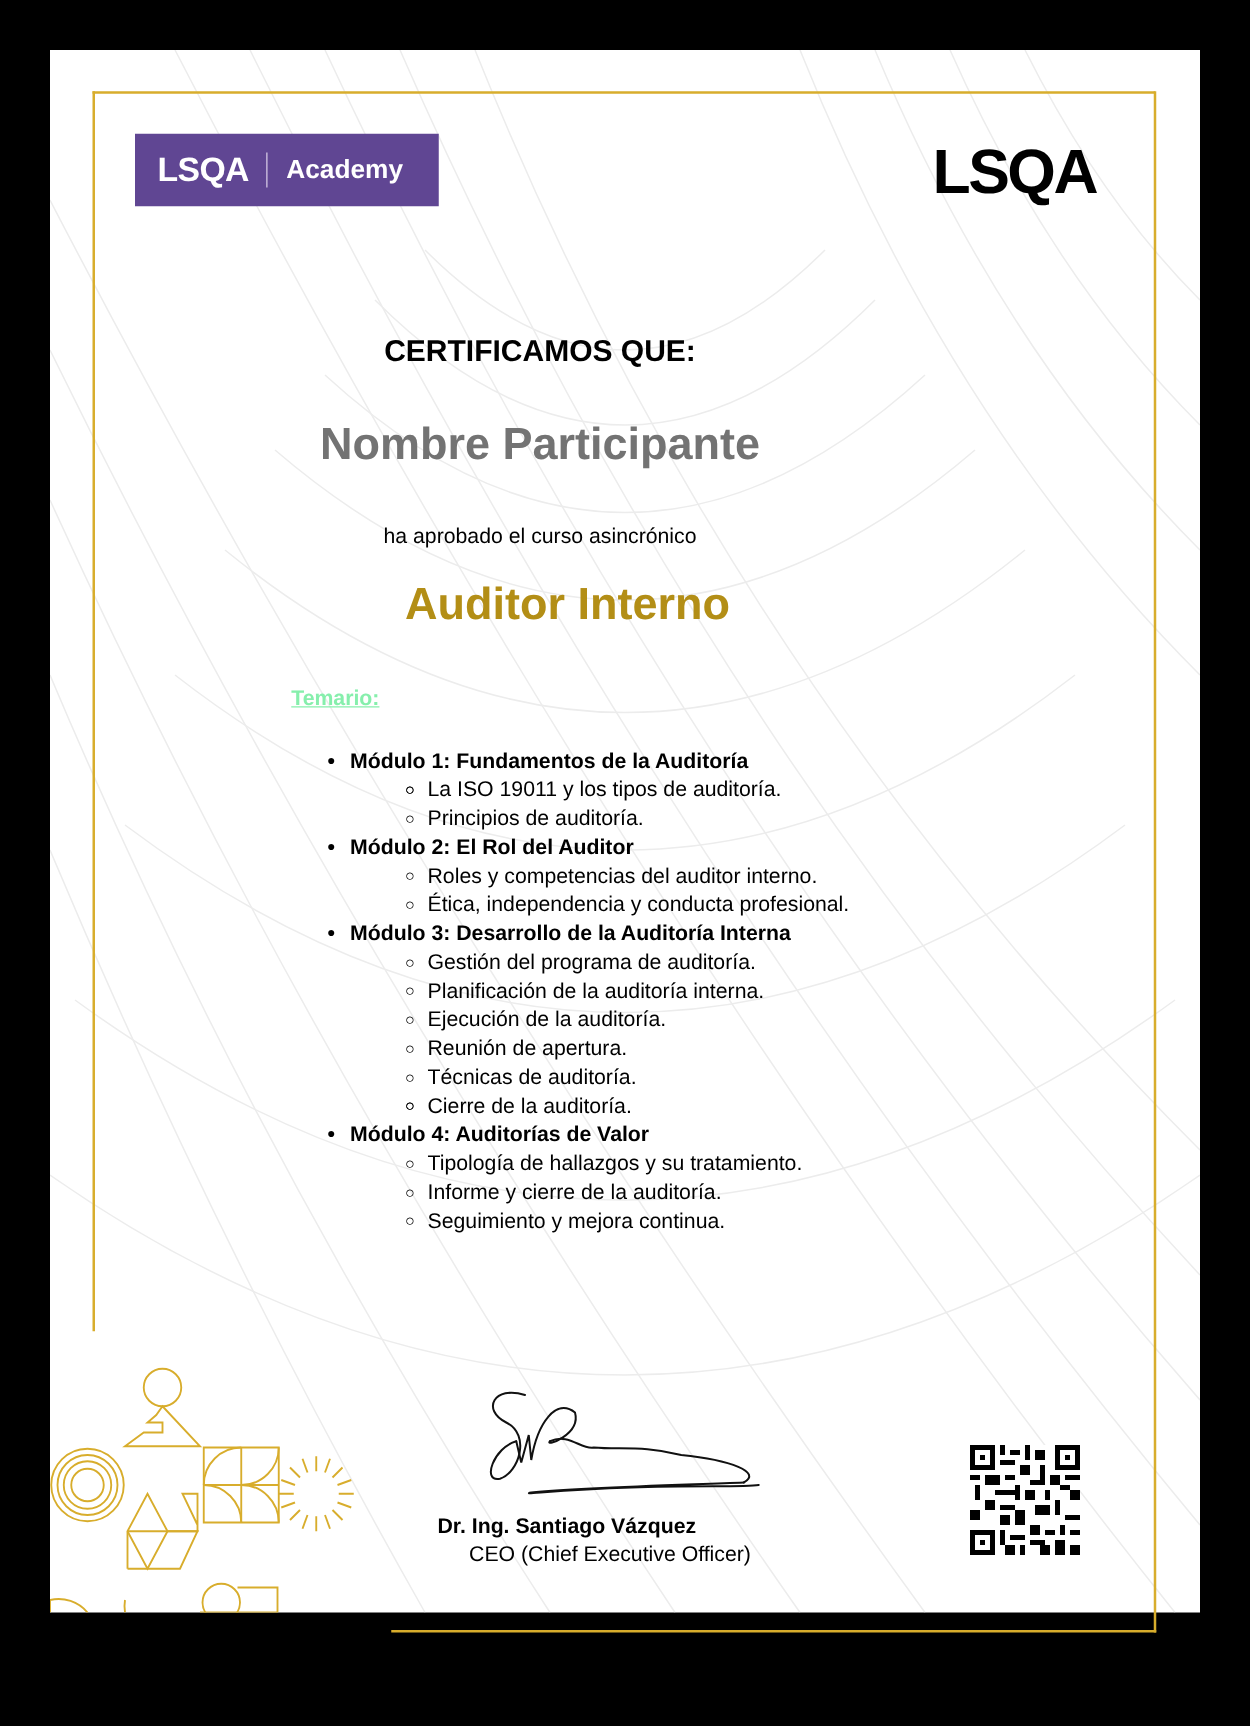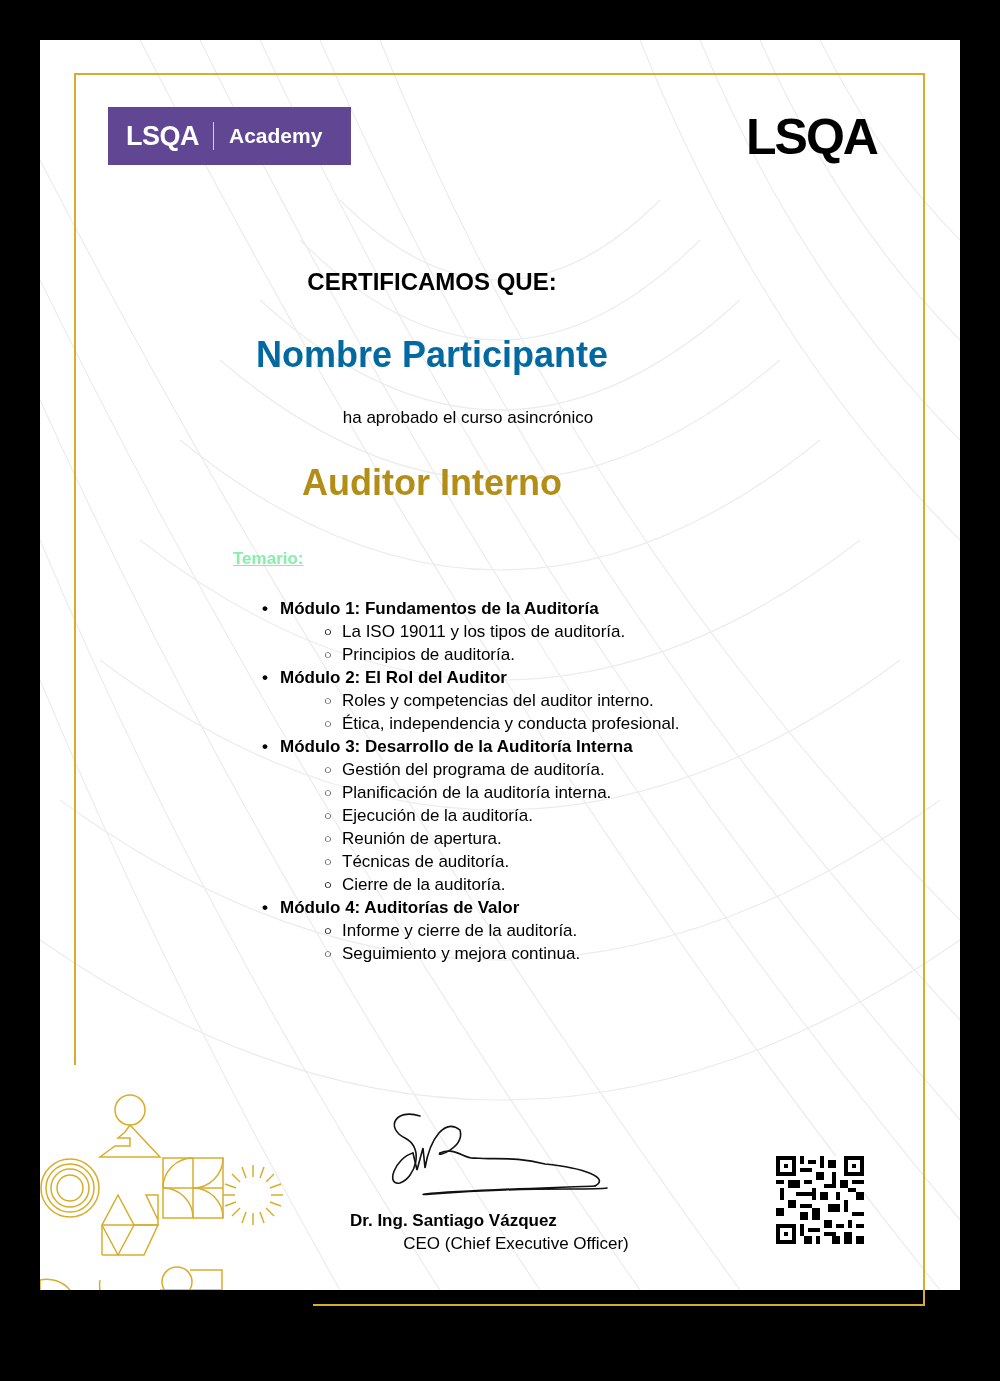--- a/index.html
+++ b/index.html
@@ -10,31 +10,31 @@
   .frame-right { position: absolute; left: 923px; top: 73px; width: 2px; height: 1233px; background: #d8ad2c; }
   .frame-left { position: absolute; left: 74px; top: 73px; width: 2px; height: 992px; background: #d8ad2c; }
   .frame-bottom { position: absolute; left: 313px; top: 1304px; width: 612px; height: 2px; background: #d8ad2c; }
   .badge { position: absolute; left: 108px; top: 107px; width: 243px; height: 58px; background: #604693; color: #fff; display: flex; align-items: center; }
   .badge .b1 { font-size: 27px; font-weight: bold; margin-left: 18px; letter-spacing: -0.5px; }
   .badge .sep { width: 1px; height: 28px; background: #d7cce8; margin: 0 15px 0 14px; }
   .badge .b2 { font-size: 21px; font-weight: bold; }
   .logo-right { position: absolute; left: 746px; top: 108px; font-size: 50px; font-weight: bold; color: #000; letter-spacing: -2px; }
   .center { position: absolute; left: 0; width: 864px; text-align: center; }
   .cert-title { top: 268px; font-size: 24px; font-weight: bold; color: #000; }
-  .name { top: 334px; font-size: 36px; font-weight: bold; color: #0369a1; }
-  .approved { top: 408px; font-size: 17px; color: #000; margin-left: 36px; }
-  .course { top: 462px; font-size: 36px; font-weight: bold; color: #b38e16; }
+  .name { top: 334px; font-size: 36px; font-weight: bold; color: #737373; }
+  .approved { top: 419px; font-size: 17px; color: #000; }
+  .course { top: 462px; font-size: 36px; font-weight: bold; color: #b38e16; padding-left: 22px; }
   .temario { position: absolute; left: 233px; top: 549px; font-size: 17px; font-weight: bold; color: #86efac; text-decoration: underline; }
   .syllabus { position: absolute; left: 258px; top: 597px; width: 600px; font-size: 17px; color: #000; line-height: 23px; }
   .module { position: relative; padding-left: 22px; font-weight: bold; }
   .module .dot { position: absolute; left: 4px; top: 0; }
   .topic { position: relative; padding-left: 84px; font-weight: normal; }
   .topic .circ { position: absolute; left: 66px; top: 0; font-size: 13px; }
   .sig-name { position: absolute; left: 350px; top: 1211px; width: 300px; text-align: left; font-size: 17px; font-weight: bold; color: #000; }
-  .sig-role { position: absolute; left: 366px; top: 1234px; width: 300px; text-align: center; font-size: 17px; color: #000; }
+  .sig-role { position: absolute; left: 338px; top: 1234px; width: 300px; text-align: center; font-size: 17px; color: #000; }
   .qr { position: absolute; left: 776px; top: 1156px; width: 88px; height: 88px; }
   .deco { position: absolute; left: 40px; top: 1090px; }
   .signature { position: absolute; left: 385px; top: 1108px; }
 </style>
 </head>
 <body>
 
 <div class="page">
   <svg class="bg-lines" viewBox="0 0 920 1250">
     <g fill="none" stroke="#ececec" stroke-width="1.2">
@@ -98,21 +98,21 @@
   <div class="module"><span class="dot">•</span><span>Módulo 3: Desarrollo de la Auditoría Interna</span></div>
   <div class="topic"><span class="circ">○</span><span>Gestión del programa de auditoría.</span></div>
   <div class="topic"><span class="circ">○</span><span>Planificación de la auditoría interna.</span></div>
   <div class="topic"><span class="circ">○</span><span>Ejecución de la auditoría.</span></div>
   <div class="topic"><span class="circ">○</span><span>Reunión de apertura.</span></div>
   <div class="topic"><span class="circ">○</span><span>Técnicas de auditoría.</span></div>
   <div class="topic"><span class="circ">○</span></div>
   <div class="topic"><span class="circ">○</span><span>Cierre de la auditoría.</span></div>
 
   <div class="module"><span class="dot">•</span><span>Módulo 4: Auditorías de Valor</span></div>
-  <div class="topic"><span class="circ">○</span></div>
+  <div class="topic"><span class="circ">○</span><span>Tipología de hallazgos y su tratamiento.</span></div>
   <div class="topic"><span class="circ">○</span><span>Informe y cierre de la auditoría.</span></div>
   <div class="topic"><span class="circ">○</span><span>Seguimiento y mejora continua.</span></div>
 </div>
 
 <svg class="signature" width="230" height="100" viewBox="0 0 230 100">
   <g fill="none" stroke="#111" stroke-width="1.6" stroke-linecap="round">
     <path d="M35 8 C 10 0, 0 20, 20 30 C 40 40, 30 70, 15 75 C 0 78, 10 50, 28 45"></path>
     <path d="M28 45 L 32 62 L 38 40 L 40 60 C 45 30, 60 10, 75 22 C 80 40, 50 50, 55 45"></path>
     <path d="M55 45 C 70 38, 80 52, 90 50 C 110 52, 130 48, 160 56 C 200 60, 225 70, 210 78"></path>
     <path d="M210 78 C 160 80, 80 82, 40 86 C 30 88, 60 84, 120 82 C 170 80, 210 82, 222 80"></path>

